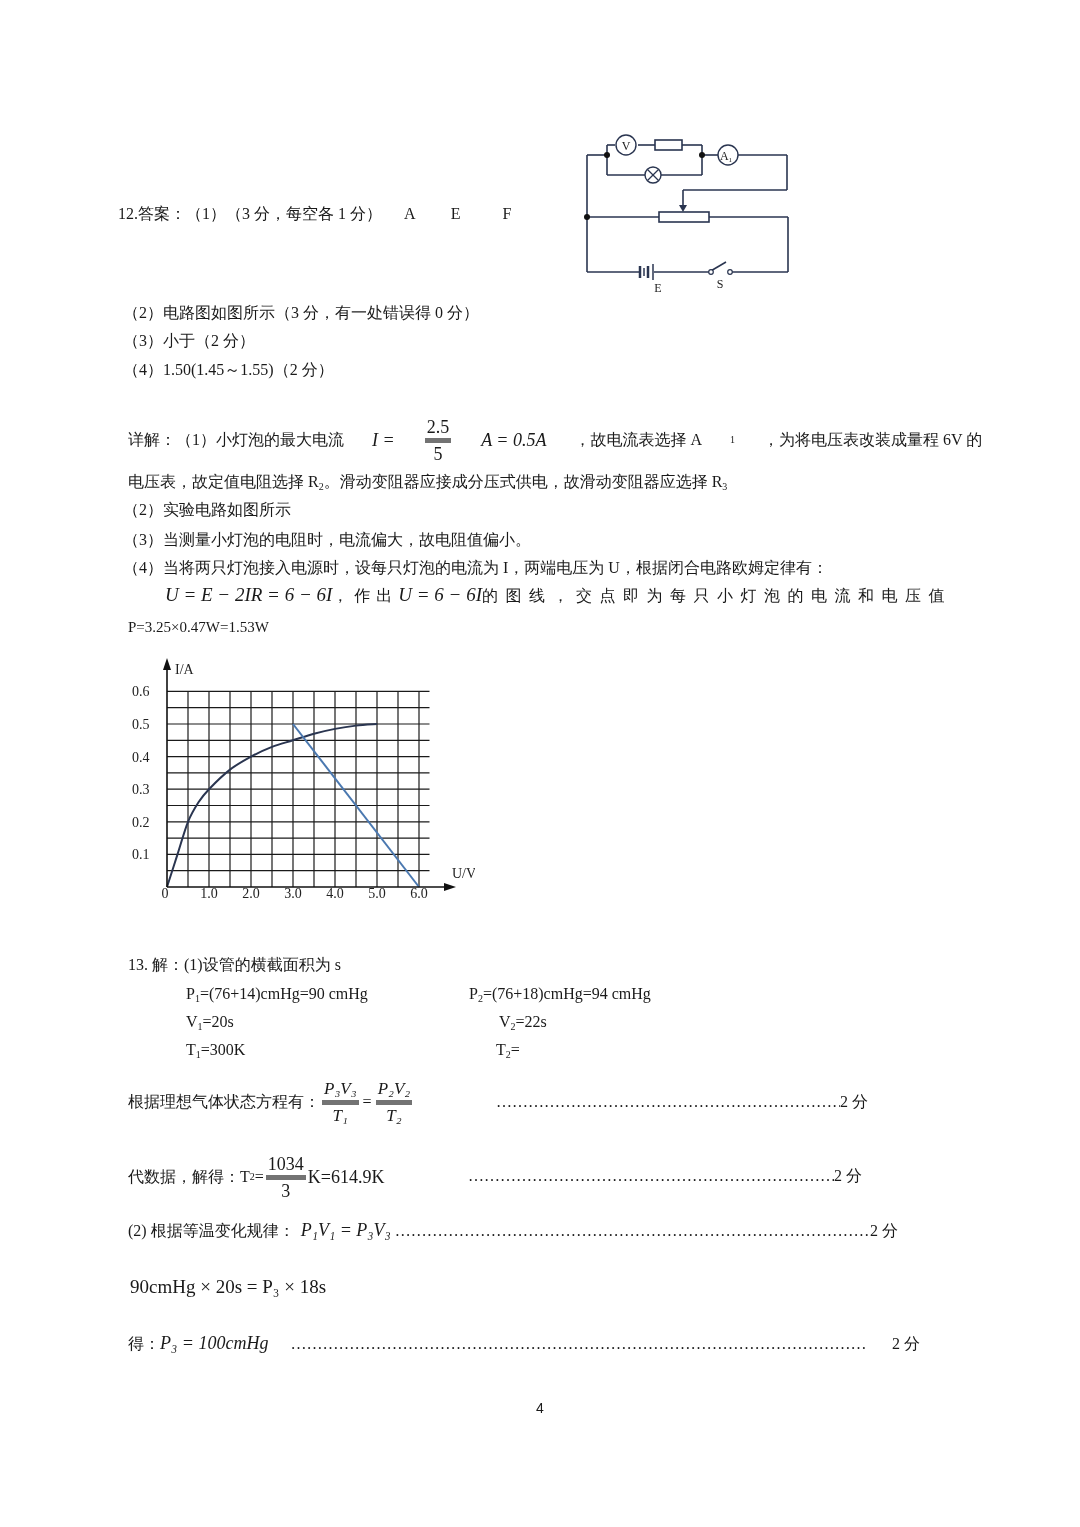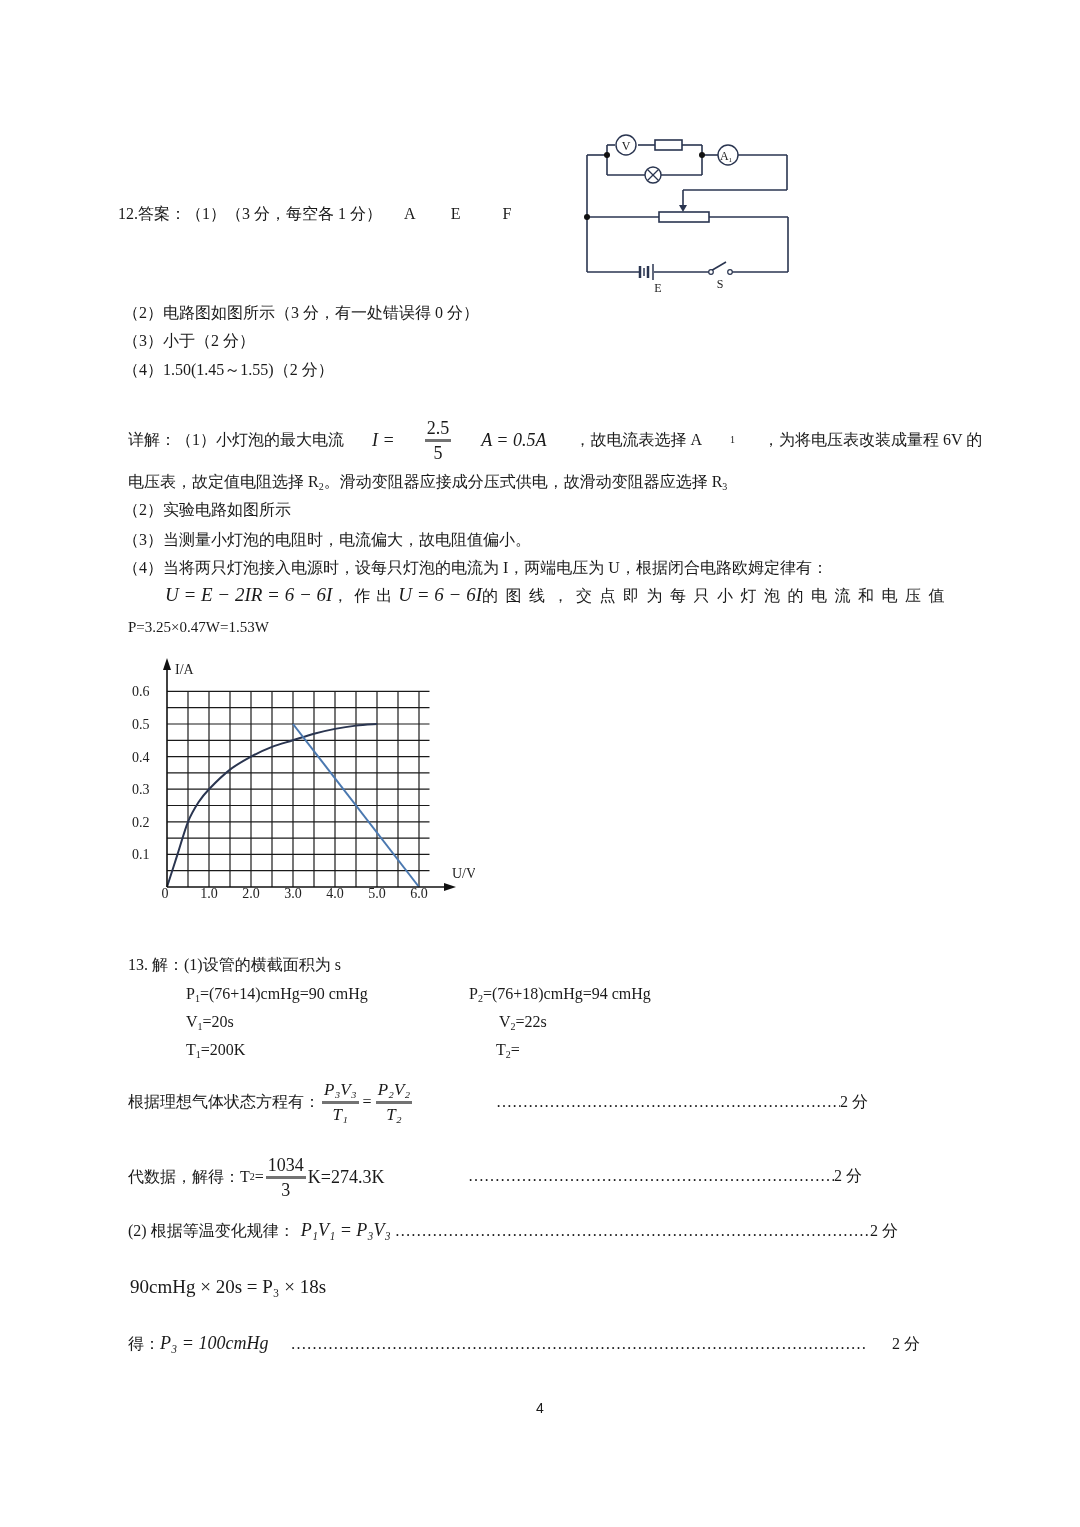--- a/index.html
+++ b/index.html
@@ -5,21 +5,21 @@
   html, body { margin: 0; padding: 0; background: #ffffff; }
   body {
     width: 1080px; height: 1527px; position: relative; overflow: hidden;
     font-family: "Liberation Serif", "DejaVu Serif", serif;
     color: #1a1a1a;
   }
   .abs { position: absolute; white-space: nowrap; }
   .t { font-size: 16px; line-height: 20px; }
   .it { font-style: italic; }
   .frac { display: inline-block; vertical-align: middle; text-align: center; margin: 0 2px; }
-  .frac .num { display: block; border-bottom: 3px solid #737373; padding: 0 2px; line-height: 22px; }
+  .frac .num { display: block; border-bottom: 5px solid #737373; padding: 0 2px; line-height: 22px; }
   .frac .den { display: block; line-height: 22px; }
   sub { font-size: 10px; vertical-align: -3px; }
   .dots { letter-spacing: 0px; }
   svg text { font-family: "Liberation Serif", "DejaVu Serif", serif; }
 </style>
 </head>
 <body>
 
 <div class="abs t" style="left:118px; top:204px;">
   <span>12.答案：（1）（3 分，每空各 1 分）</span>
@@ -179,21 +179,21 @@
 
 <div class="abs t" style="left:128px; top:955px;">13. 解：(1)设管的横截面积为 s</div>
 
 <div class="abs t" style="left:186px; top:984px;">
   <span>P</span><sub>1</sub><span>=(76+14)cmHg=90 cmHg</span>
 </div>
 <div class="abs t" style="left:186px; top:1012px;">
   <span>V</span><sub>1</sub><span>=20s</span>
 </div>
 <div class="abs t" style="left:186px; top:1040px;">
-  <span>T</span><sub>1</sub><span>=200K</span>
+  <span>T</span><sub>1</sub><span>=300K</span>
 </div>
 <div class="abs t" style="left:469px; top:984px;">
   <span>P</span><sub>2</sub><span>=(76+18)cmHg=94 cmHg</span>
 </div>
 <div class="abs t" style="left:499px; top:1012px;">
   <span>V</span><sub>2</sub><span>=22s</span>
 </div>
 <div class="abs t" style="left:496px; top:1040px;">
   <span>T</span><sub>2</sub><span>=</span>
 </div>
@@ -216,21 +216,21 @@
 </div>
 
 <div class="abs t" style="left:128px; top:1150px; height:54px; display:flex; align-items:center;">
   <span>代数据，解得：T</span>
     <sub>2</sub>
     <span>=</span>
   <span class="frac" style="font-size:18px;">
     <span class="num">1034</span>
     <span class="den">3</span>
   </span>
-  <span style="font-size:18px;">K=274.3K</span>
+  <span style="font-size:18px;">K=614.9K</span>
 </div>
 <div class="abs t" style="left:468px; top:1166px; width:394px; display:flex;">
   <span class="dots" style="flex:1; overflow:hidden; white-space:nowrap;">…………………………………………………………………………</span>
   <span>2 分</span>
 </div>
 
 <div class="abs t" style="left:128px; top:1220px; width:770px; display:flex; align-items:baseline;">
   <span>(2) 根据等温变化规律：</span>
   <span class="it" style="font-size:18px; margin-left:6px;">P₁V₁ = P₃V₃</span>
   <span class="dots" style="flex:1; overflow:hidden; white-space:nowrap; margin-left:4px;">……………………………………………………………………………………</span>

